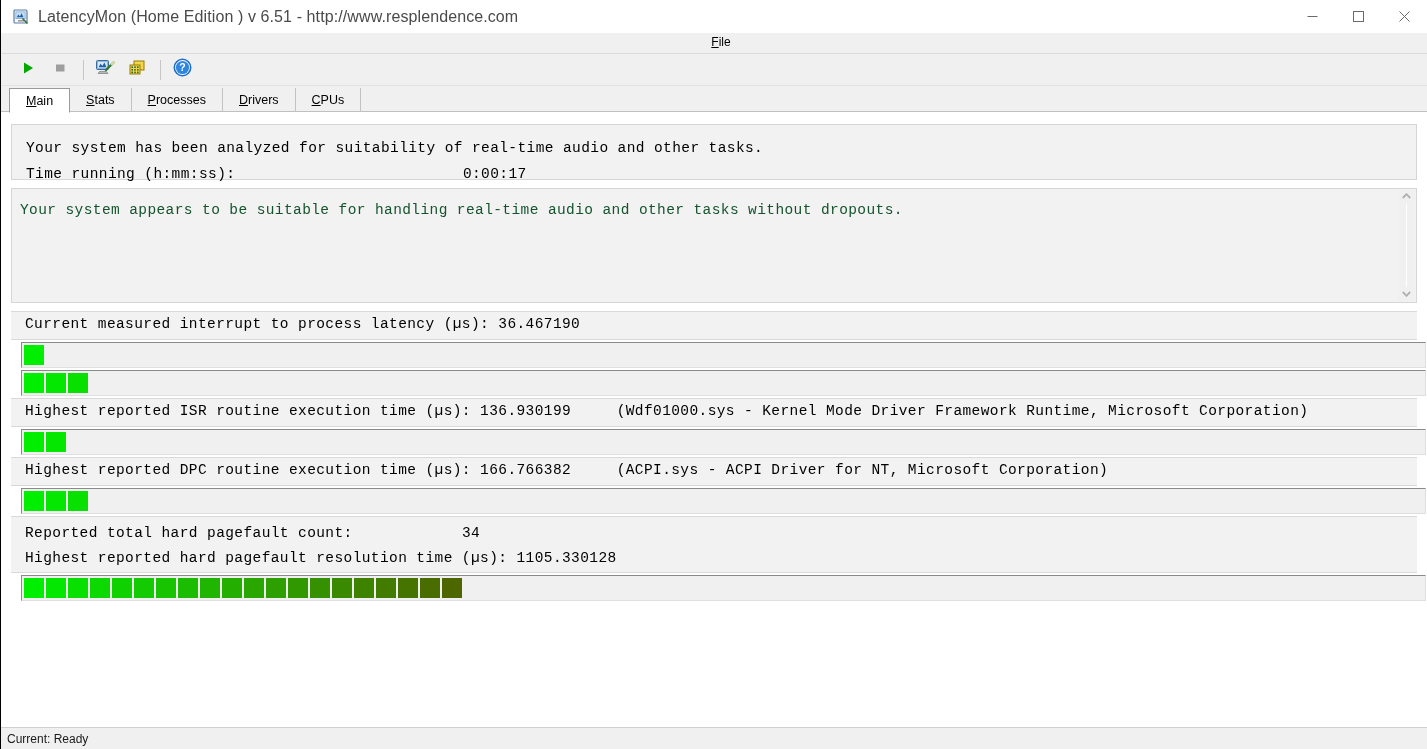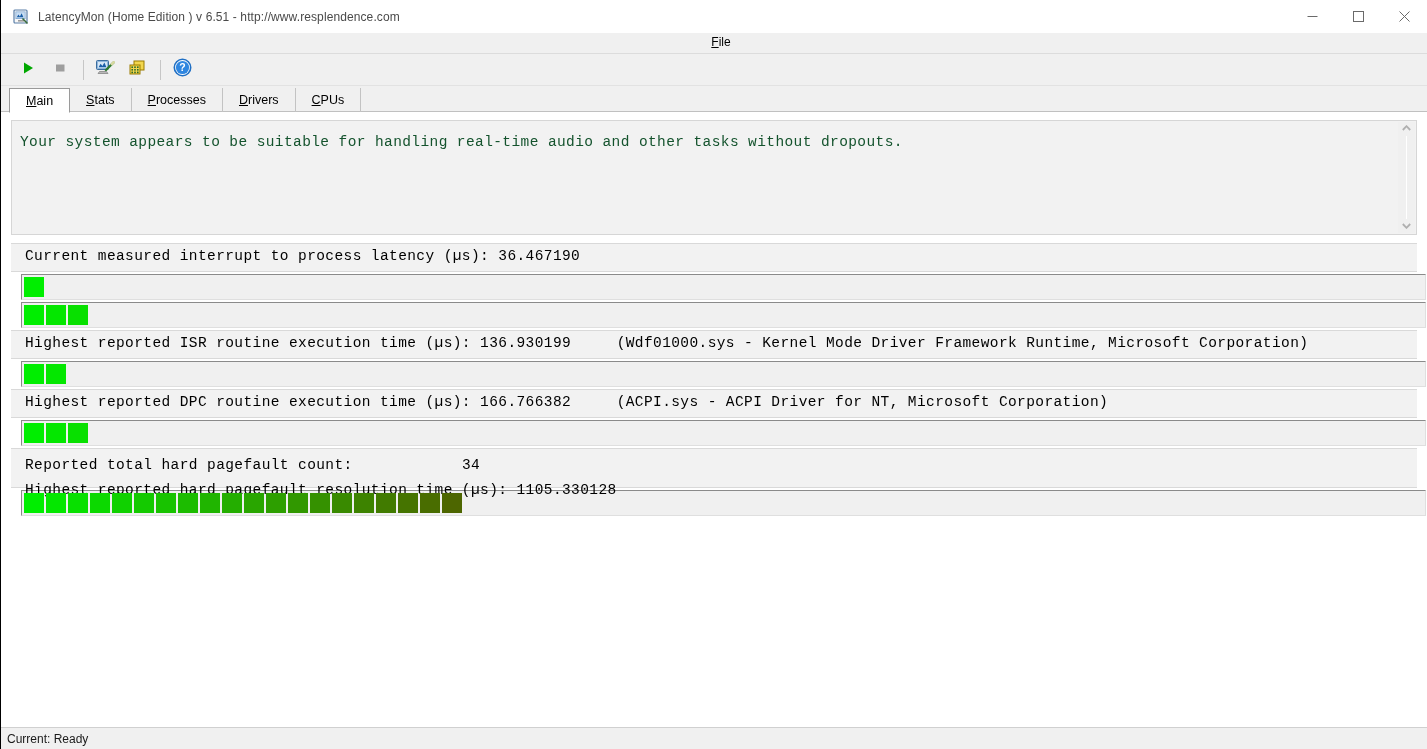--- a/index.html
+++ b/index.html
@@ -28,21 +28,21 @@
     background: #ffffff;
     position: relative;
   }
   .title-icon {
     width: 16px; height: 16px;
     margin-left: 12px; margin-right: 9px;
     position: relative;
     flex: 0 0 auto;
   }
   .title-text {
-    font-size: 12px;
+    font-size: 16px;
     color: #4a4a4a;
     letter-spacing: .1px;
     white-space: nowrap;
   }
   .win-controls {
     position: absolute;
     right: 0; top: 0;
     height: 33px;
     display: flex;
   }
@@ -373,20 +373,24 @@
         <span>rivers</span>
       </div>
     <div class="tab">
         <u>C</u>
         <span>PUs</span>
       </div>
   </div>
 
   <div class="content">
 
+    <div class="panel summary-panel">
+      <div class="mono summary-line">Your system has been analyzed for suitability of real-time audio and other tasks.</div>
+      <div class="mono summary-line"><span>Time running (h:mm:ss):</span><span id="time-pad">                         </span><span>0:00:17</span></div>
+    </div>
 
     <div class="panel verdict-panel">
       <div class="mono verdict-text">Your system appears to be suitable for handling real-time audio and other tasks without dropouts.</div>
       <div class="vscroll">
         <div class="vscroll-track"></div>
         <div class="vs-arrow">
           <svg width="9" height="6" viewBox="0 0 9 6">
               <path d="M0.8 5 L4.5 1.2 L8.2 5" fill="none" stroke="#b0b0b0" stroke-width="1.8"></path>
             </svg>
         </div>
@@ -412,21 +416,21 @@
         <div class="bar-wrap wide">
           <div class="seg" style="background: rgb(0, 238, 0);"></div>
           <div class="seg" style="background: rgb(4, 231, 0);"></div>
         </div>
         <div class="metric-row mono"><span class="m-label">Highest reported DPC routine execution time (µs):</span><span> </span><span class="m-value">166.766382</span><span>     </span><span class="m-extra">(ACPI.sys - ACPI Driver for NT, Microsoft Corporation)</span></div>
         <div class="bar-wrap wide">
           <div class="seg" style="background: rgb(0, 238, 0);"></div>
           <div class="seg" style="background: rgb(4, 231, 0);"></div>
           <div class="seg" style="background: rgb(8, 224, 0);"></div>
         </div>
-        <div class="metric-row mono" style="height: 40px; display: block;  font-family: Liberation Mono, monospace;"><div style="line-height: 25px;"><span>Reported total hard pagefault count:</span><span>            </span><span>34</span></div><div style="line-height: 25px;"><span>Highest reported hard pagefault resolution time (µs):</span><span> </span><span>1105.330128</span></div></div>
+        <div class="metric-row mono" style="height: 57px; display: block;  font-family: Liberation Mono, monospace;"><div style="line-height: 25px;"><span>Reported total hard pagefault count:</span><span>            </span><span>34</span></div><div style="line-height: 25px;"><span>Highest reported hard pagefault resolution time (µs):</span><span> </span><span>1105.330128</span></div></div>
         <div class="bar-wrap wide">
           <div class="seg" style="background: rgb(0, 238, 0);"></div>
           <div class="seg" style="background: rgb(4, 231, 0);"></div>
           <div class="seg" style="background: rgb(8, 224, 0);"></div>
           <div class="seg" style="background: rgb(12, 217, 0);"></div>
           <div class="seg" style="background: rgb(16, 209, 0);"></div>
           <div class="seg" style="background: rgb(20, 202, 0);"></div>
           <div class="seg" style="background: rgb(24, 195, 0);"></div>
           <div class="seg" style="background: rgb(28, 188, 0);"></div>
           <div class="seg" style="background: rgb(32, 181, 0);"></div>

